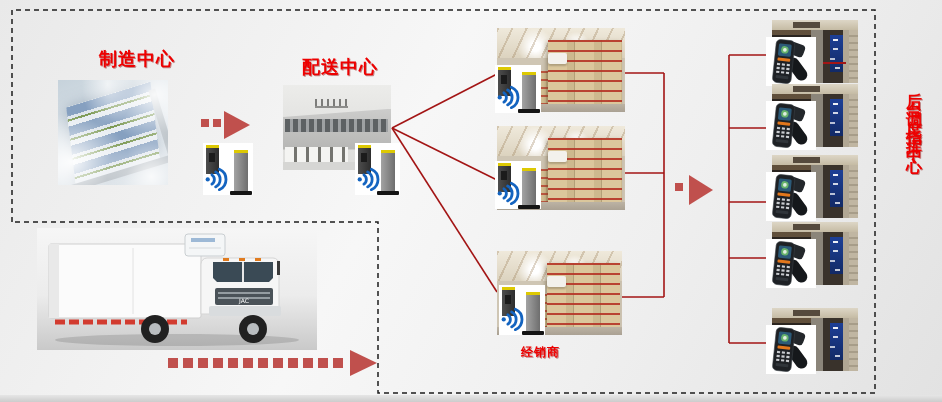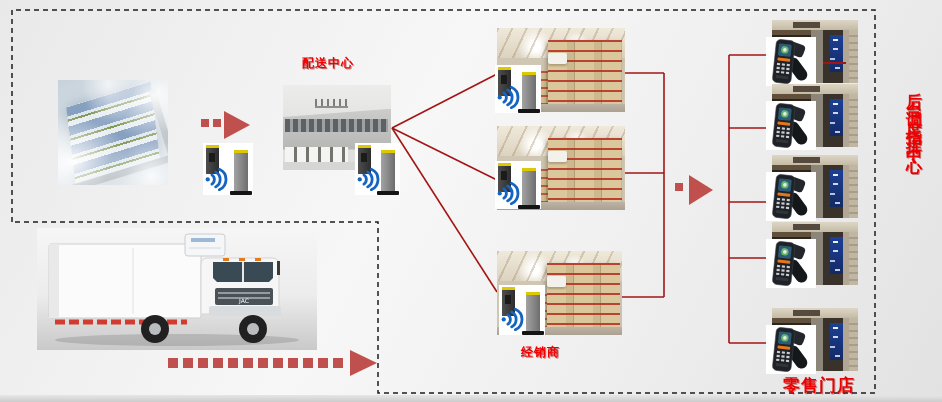--- a/index.html
+++ b/index.html
@@ -6,21 +6,21 @@
   .stage{position:relative;width:942px;height:402px;overflow:hidden;
          background:linear-gradient(118deg,#e9e9e9 0%,#f7f7f7 42%,#efefef 68%,#e2e2e2 100%);}
   .bottom-band{position:absolute;left:0;right:0;bottom:0;height:7px;
          background:linear-gradient(#e6e6e6,#cccccc);}
   svg.overlay{position:absolute;left:0;top:0;width:942px;height:402px;}
 
   
   .lbl{position:absolute;color:#ee0000;font-weight:bold;white-space:nowrap;
        text-shadow:1px 1px 0 rgba(140,0,0,.45);letter-spacing:1px;}
   .lbl-mfg{left:99px;top:47px;font-size:18px;}
-  .lbl-dist{left:302px;top:55px;font-size:12px;}
+  .lbl-dist{left:302px;top:55px;font-size:18px;}
   .lbl-dealer{left:521px;top:344px;font-size:12px;}
   .lbl-retail{left:783px;top:374px;font-size:17px;}
   .lbl-backstage{left:903px;top:80px;font-size:16px;writing-mode:vertical-rl;
        text-orientation:upright;letter-spacing:9px;height:215px;}
 
   
   .photo{position:absolute;overflow:hidden;}
   .photo>div{position:absolute;}
 
   
@@ -364,19 +364,19 @@
     </div>
     <div class="pda-patch">
       <svg viewBox="0 0 50 50">
           <use href="#pda-sym"></use>
         </svg>
       </div>
   </div>
 
   <div class="over-line"></div>
 
+  <div class="lbl lbl-mfg">制造中心</div>
   <div class="lbl lbl-dist">配送中心</div>
   <div class="lbl lbl-dealer">经销商</div>
-  <div class="lbl lbl-retail">零售门店</div>
   <div class="lbl lbl-backstage">后台调度指挥中心</div>
 
   <div class="bottom-band"></div>
 </div>
 
 </body></html>

